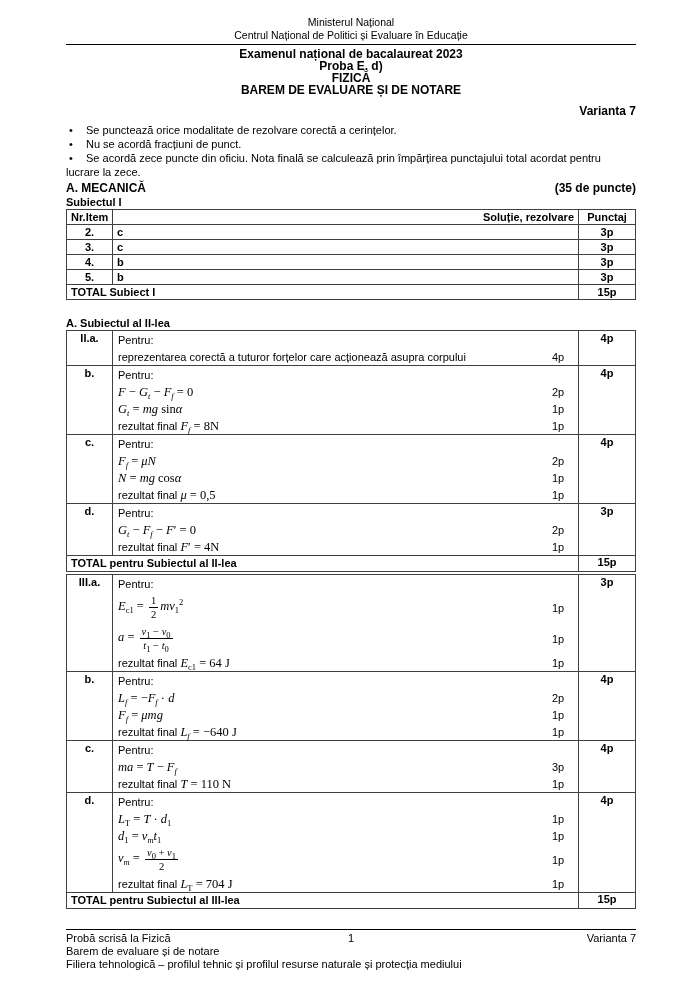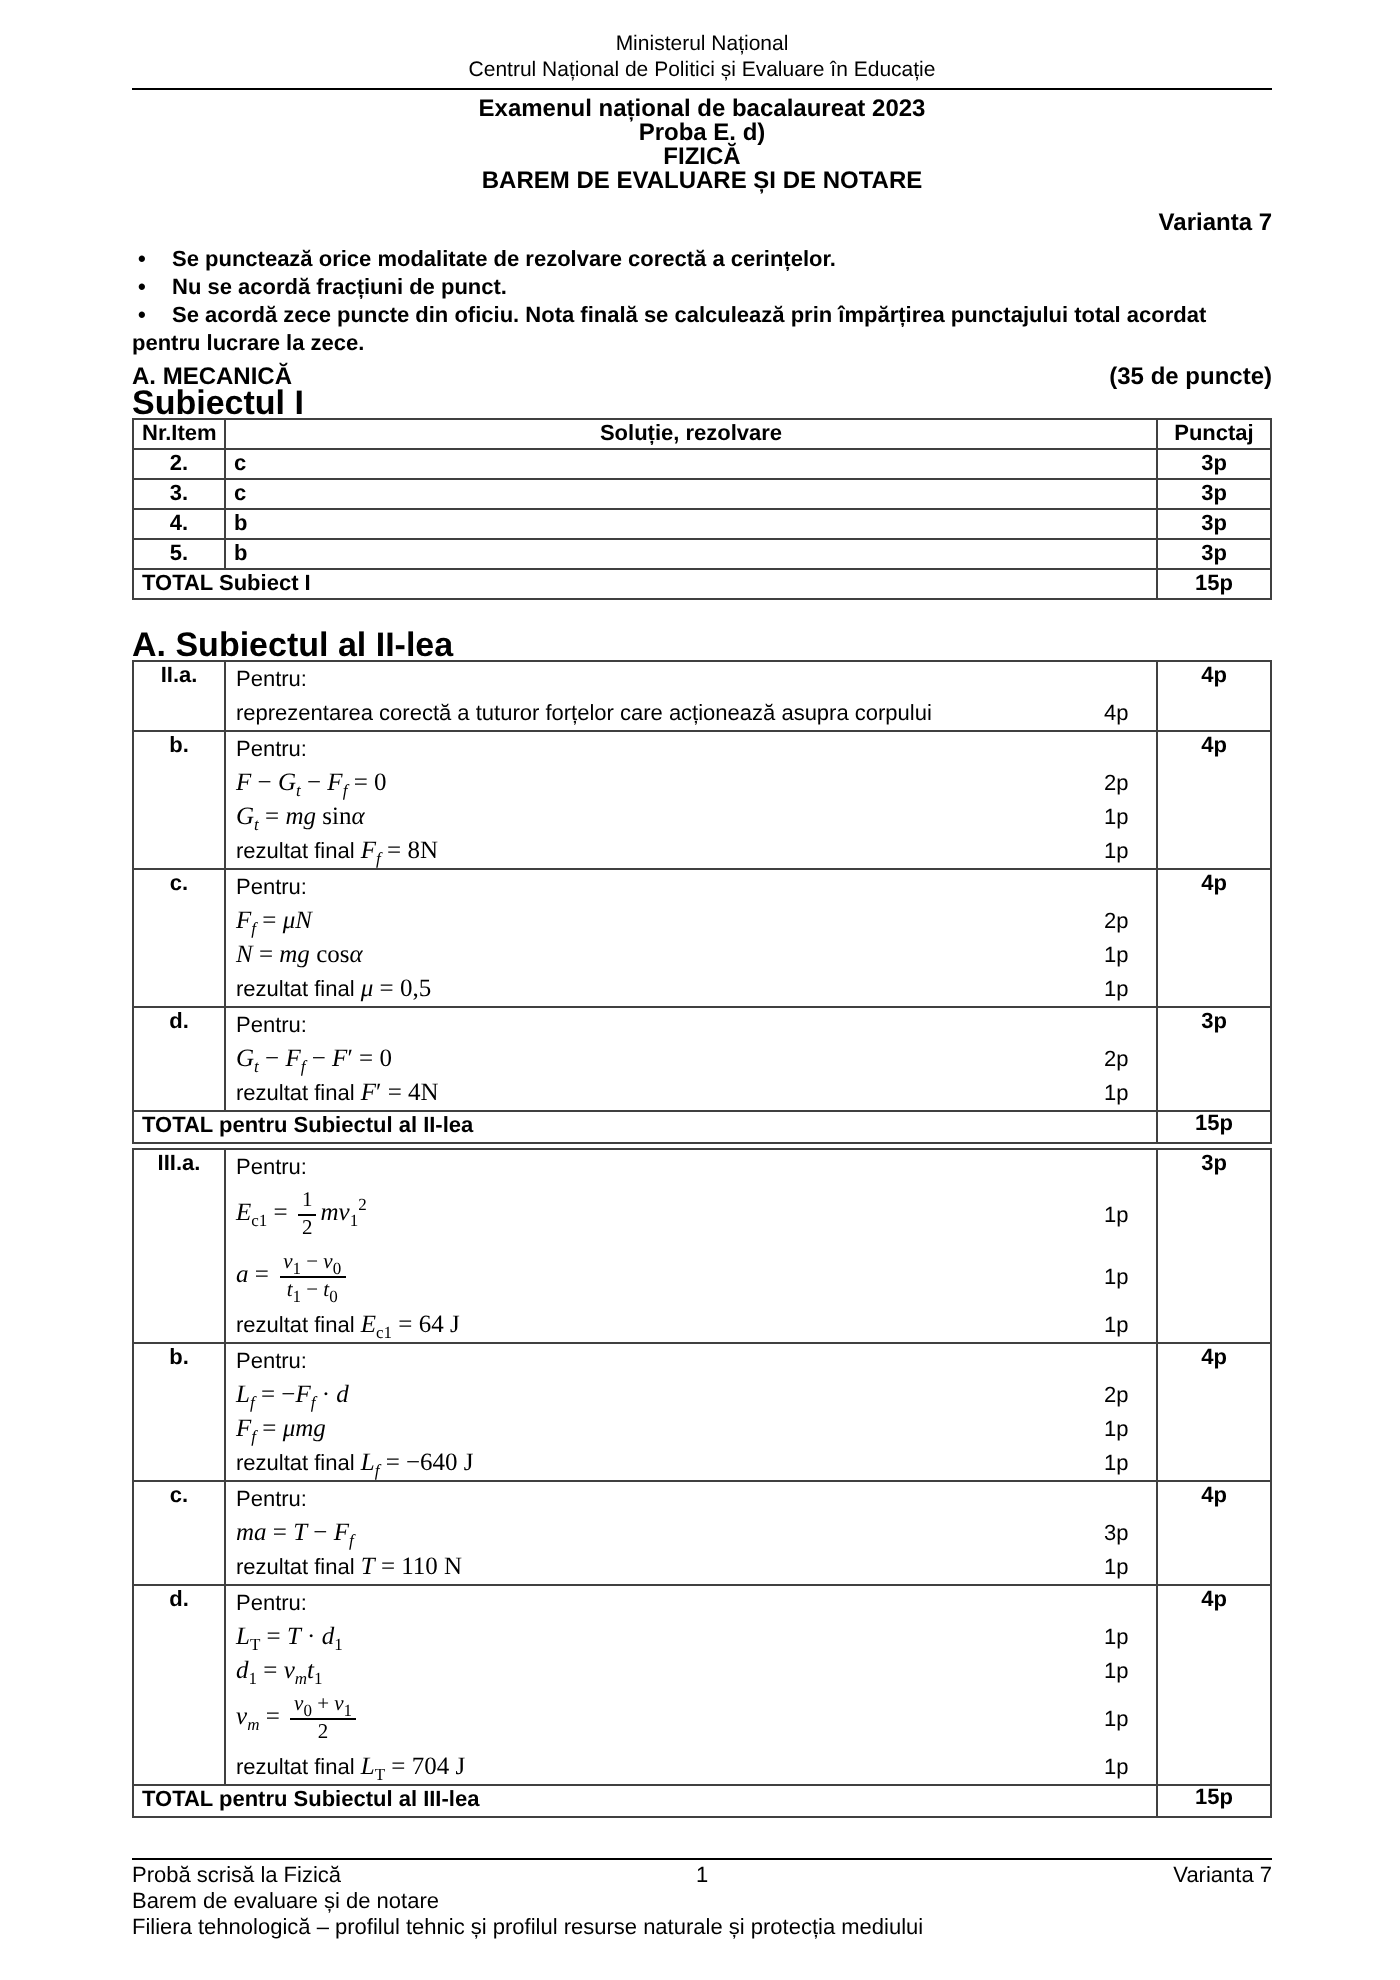--- a/index.html
+++ b/index.html
@@ -7,28 +7,28 @@
     position:relative;width:700px;height:990px;background:#ffffff;margin:0 auto;
     box-sizing:border-box;padding:16px 64px 0 66px;
     font-family:"Liberation Sans","DejaVu Sans",sans-serif;
     font-size:11px;color:#000;
   }
   .center{text-align:center;}
   .org{font-size:10.5px;line-height:13px;}
   .hrule{border-top:1px solid #000;margin:2px 0 3px 0;}
   .title{font-weight:bold;font-size:12px;line-height:12px;}
   .variant{font-weight:bold;font-size:12px;text-align:right;margin-top:8px;}
-  .bullets{margin-top:5px;font-weight:bold;line-height:14px;}
+  .bullets{margin-top:5px;font-weight:normal;line-height:14px;}
   .bullet .dot{display:inline-block;width:9px;margin-left:3px;margin-right:8px;}
   .secline{display:flex;justify-content:space-between;font-weight:bold;font-size:12px;margin-top:2px;line-height:14px;}
-  .subhead{font-weight:bold;font-size:17px;line-height:14px;}
+  .subhead{font-weight:bold;font-size:11px;line-height:14px;}
   table{width:100%;border-collapse:collapse;table-layout:fixed;}
   td,th{border:1px solid #404040;padding:0;vertical-align:top;font-size:11px;}
   col.c1{width:46px;} col.c3{width:57px;}
-  th{font-weight:bold;text-align:center;padding:1px 4px;line-height:12px;}
+  th{font-weight:bold;text-align:right;padding:1px 4px;line-height:12px;}
   th.c,td.c{text-align:center;}
   .t1 td{padding:1px 4px;line-height:12px;}
   .b{font-weight:bold;}
   .item{font-weight:bold;text-align:center;padding-top:1px;}
   .score{font-weight:bold;text-align:center;padding-top:1px;}
   .sol{padding:0;}
   .line{display:flex;align-items:center;min-height:15px;padding:1px 4px 1px 5px;}
   .line .lhs{flex:1;line-height:14px;}
   .line .pts{flex:none;width:22px;text-align:left;}
   .m{font-family:"Liberation Serif","DejaVu Serif",serif;font-size:12.5px;line-height:13px;}

